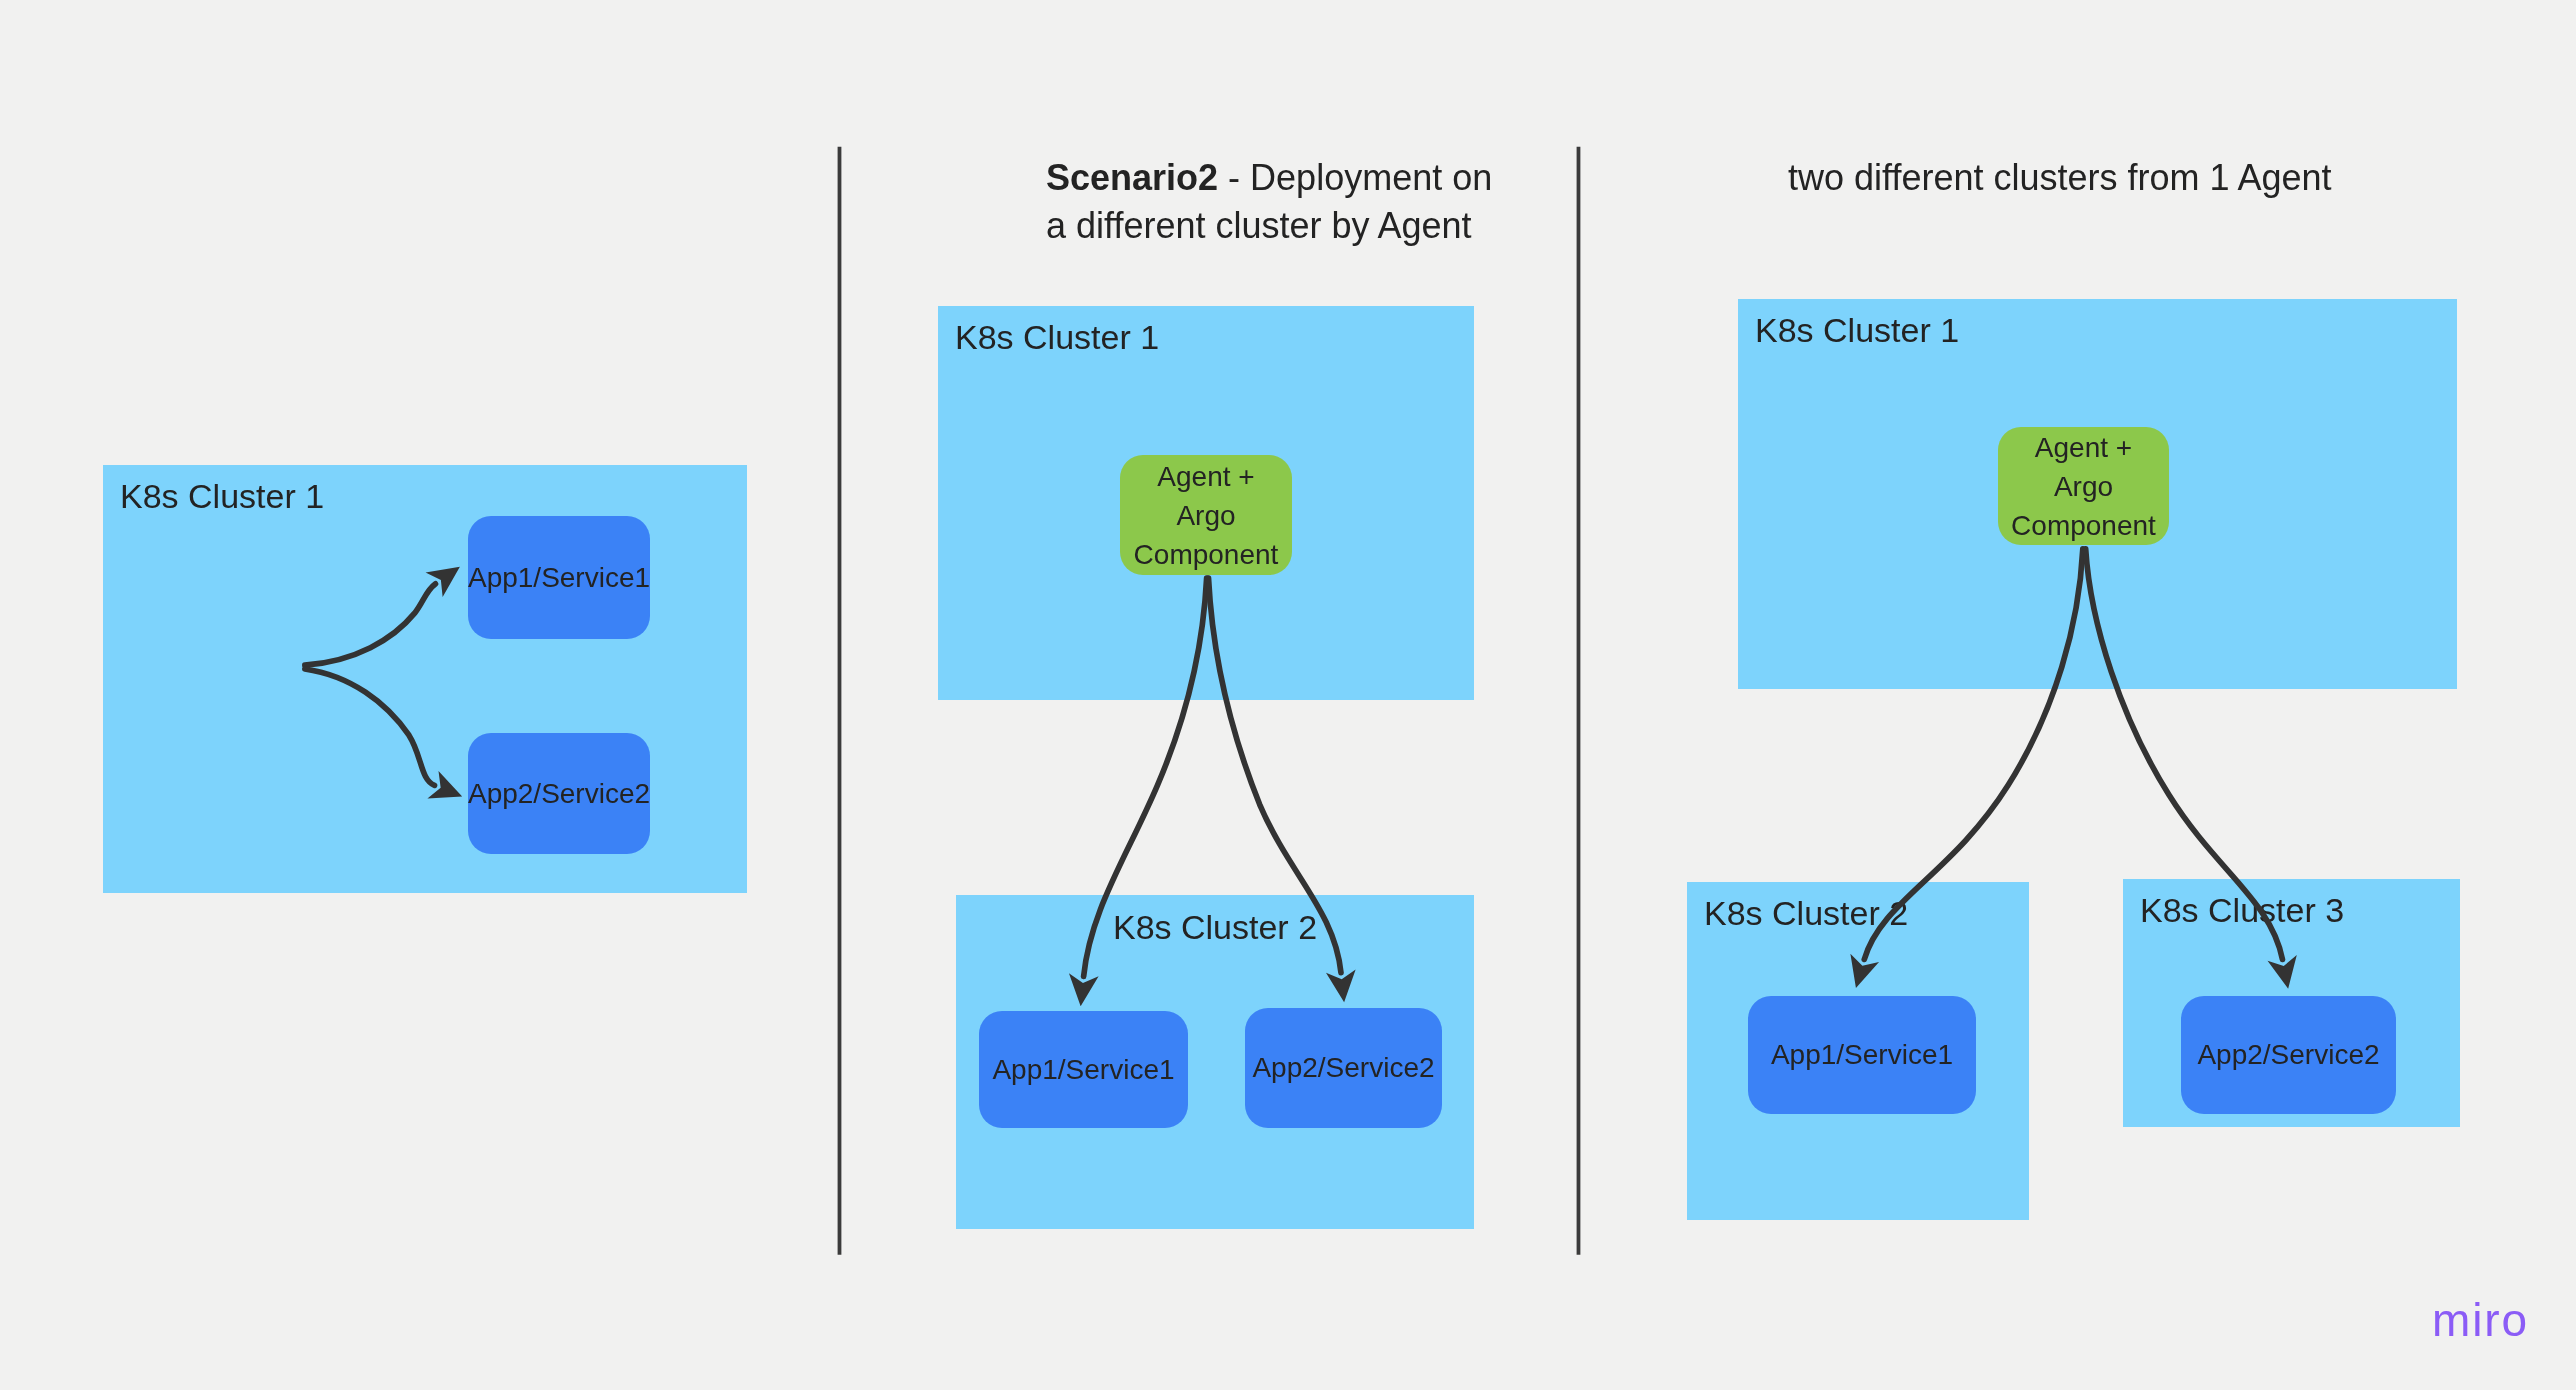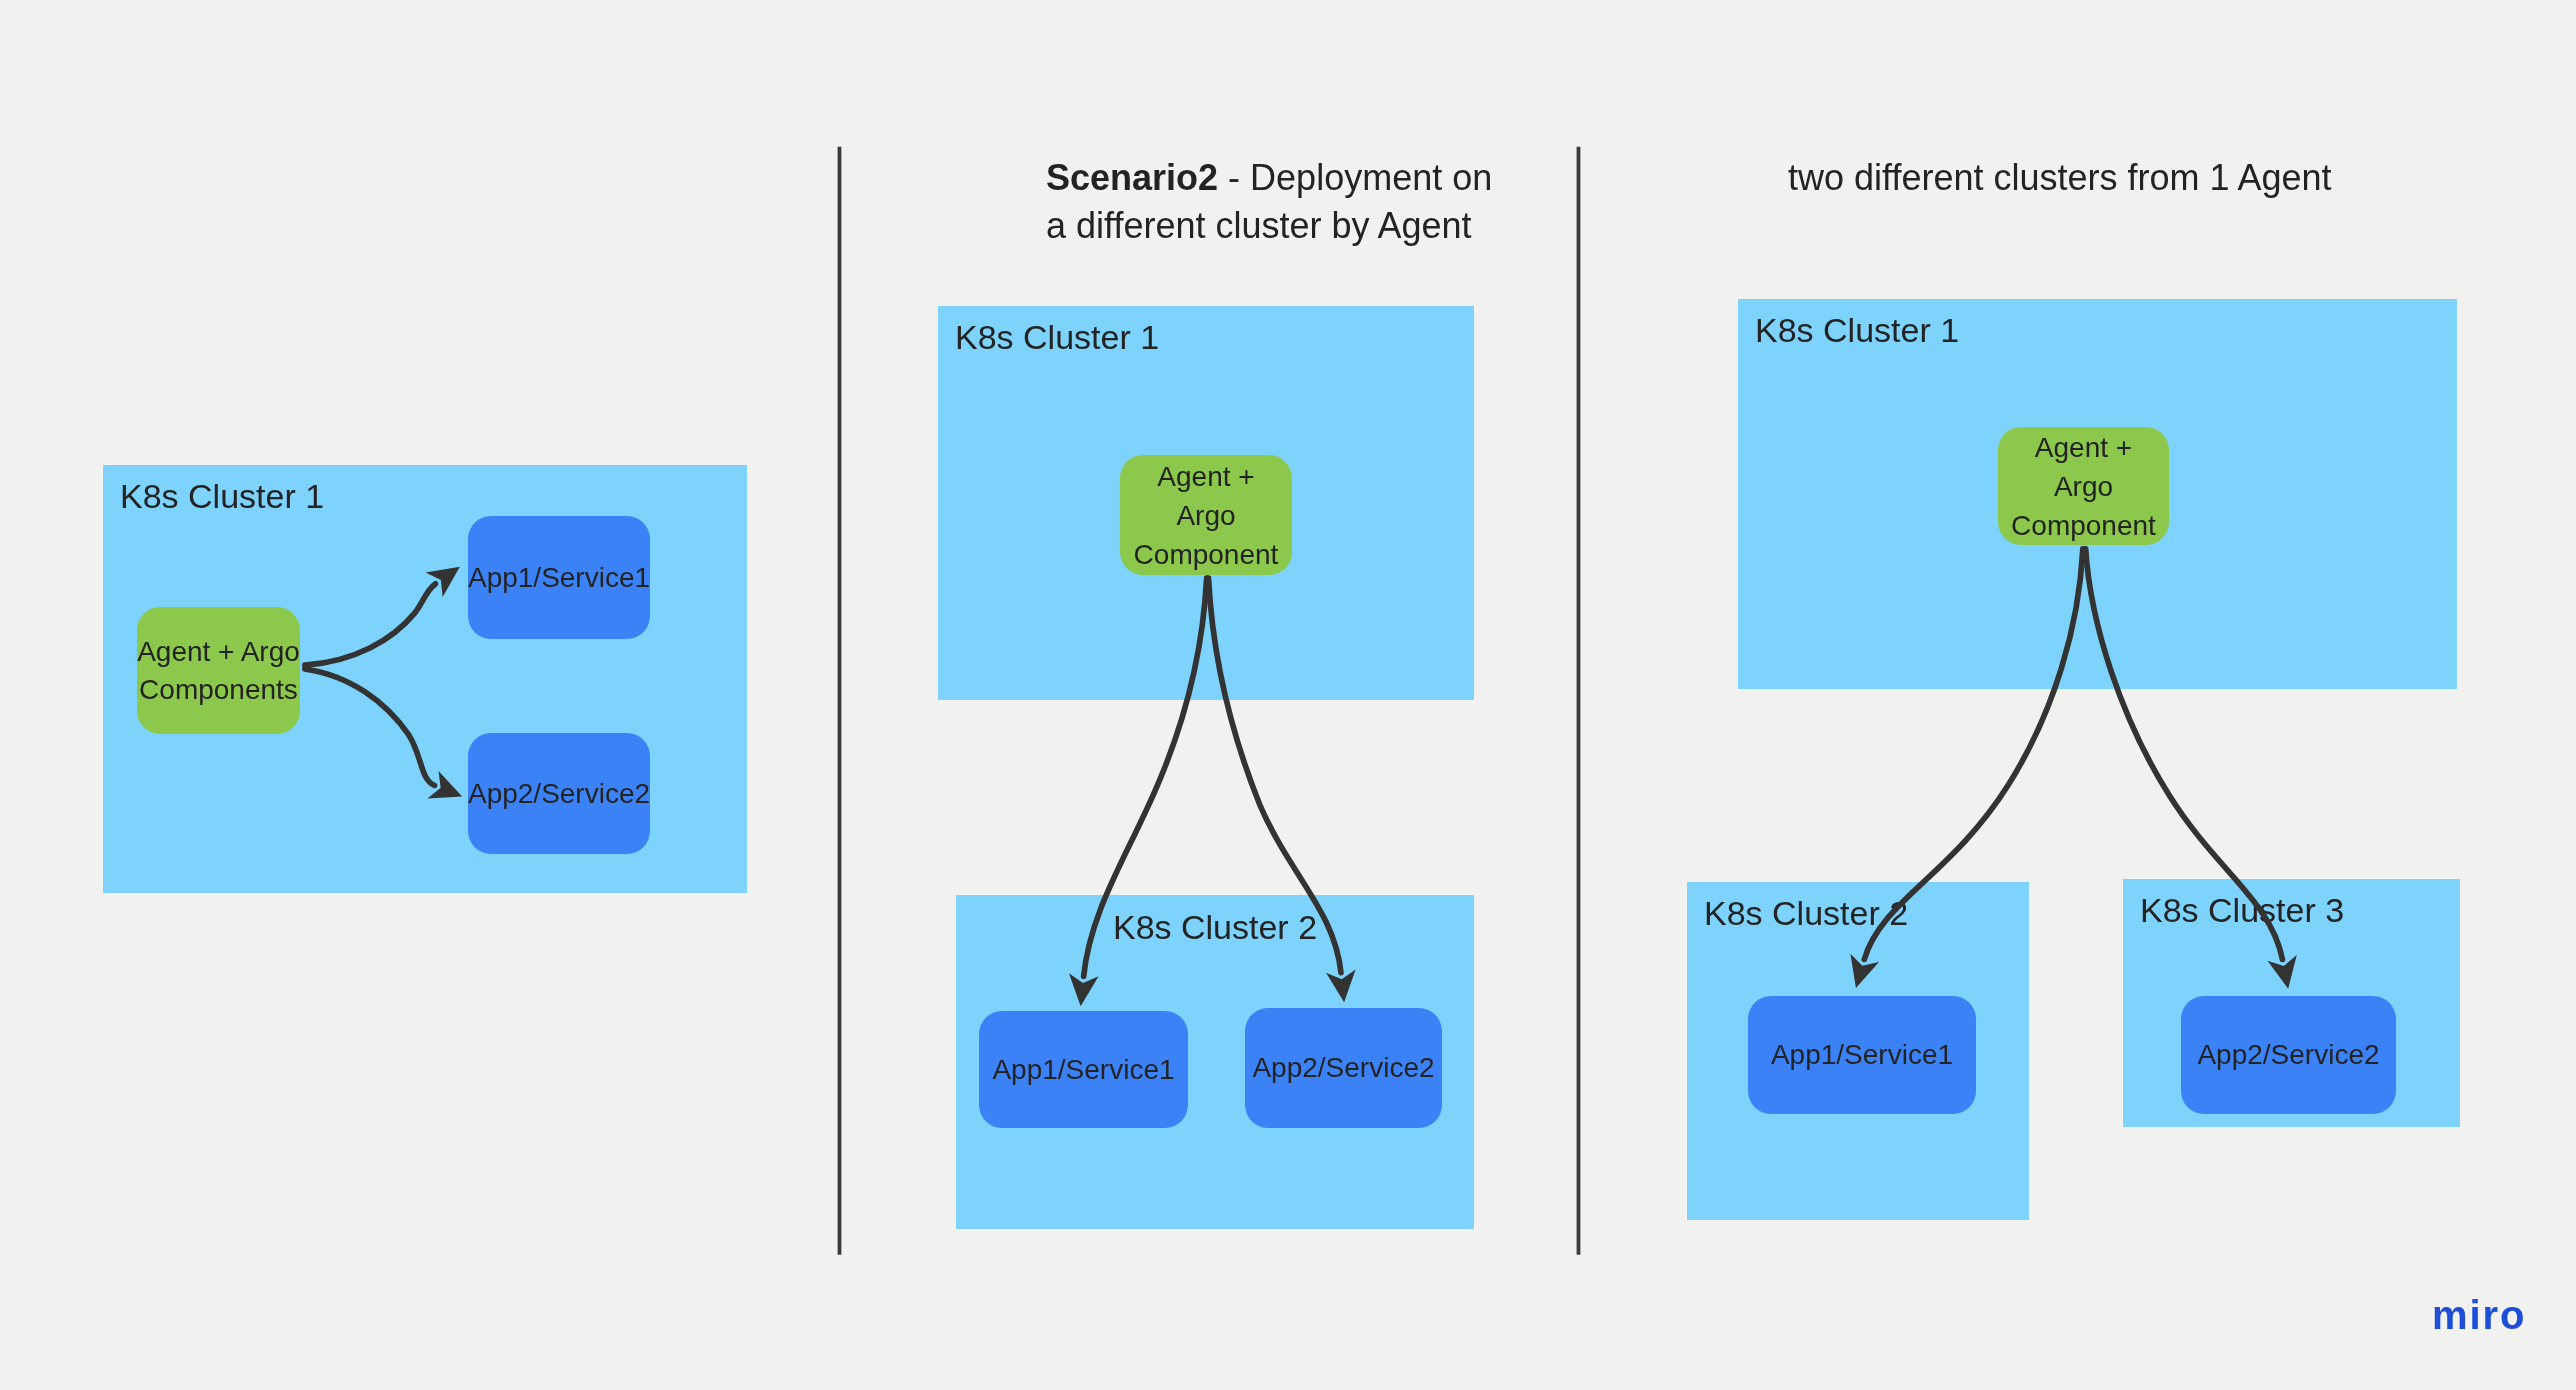--- a/index.html
+++ b/index.html
@@ -37,38 +37,34 @@
     display:flex;flex-direction:column;
     align-items:center;justify-content:center;
     text-align:right;
     font-size:28px;line-height:38px;
   }
   .node.green{background:#8cc84b;}
   .node.cyan{background:#3b82f6;}
   .node.tight{line-height:39px;}
   .watermark{
     position:absolute;z-index:6;
-    font-size:40px;font-weight:700;letter-spacing:1.9px;
-    color:#1d4ed8;
+    font-size:46px;font-weight:400;letter-spacing:1.9px;
+    color:#8b5cf6;
   }
 </style>
 </head>
 <body>
 
 <div class="canvas">
 
 
   <div class="sticky" style="left:103px;top:465px;width:644px;height:428px">
     <div class="cluster-label">K8s Cluster 1</div>
   </div>
 
-  <div class="node green" style="left:137px;top:607px;width:163px;height:127px">
-    <div>Agent + Argo</div>
-    <div>Components</div>
-  </div>
 
   <div class="node cyan" style="left:468px;top:516px;width:182px;height:123px">
     <div>App1/Service1</div>
   </div>
 
   <div class="node cyan" style="left:468px;top:733px;width:182px;height:121px">
     <div>App2/Service2</div>
   </div>
 
   <div class="title" style="left:1046px;top:154px">

